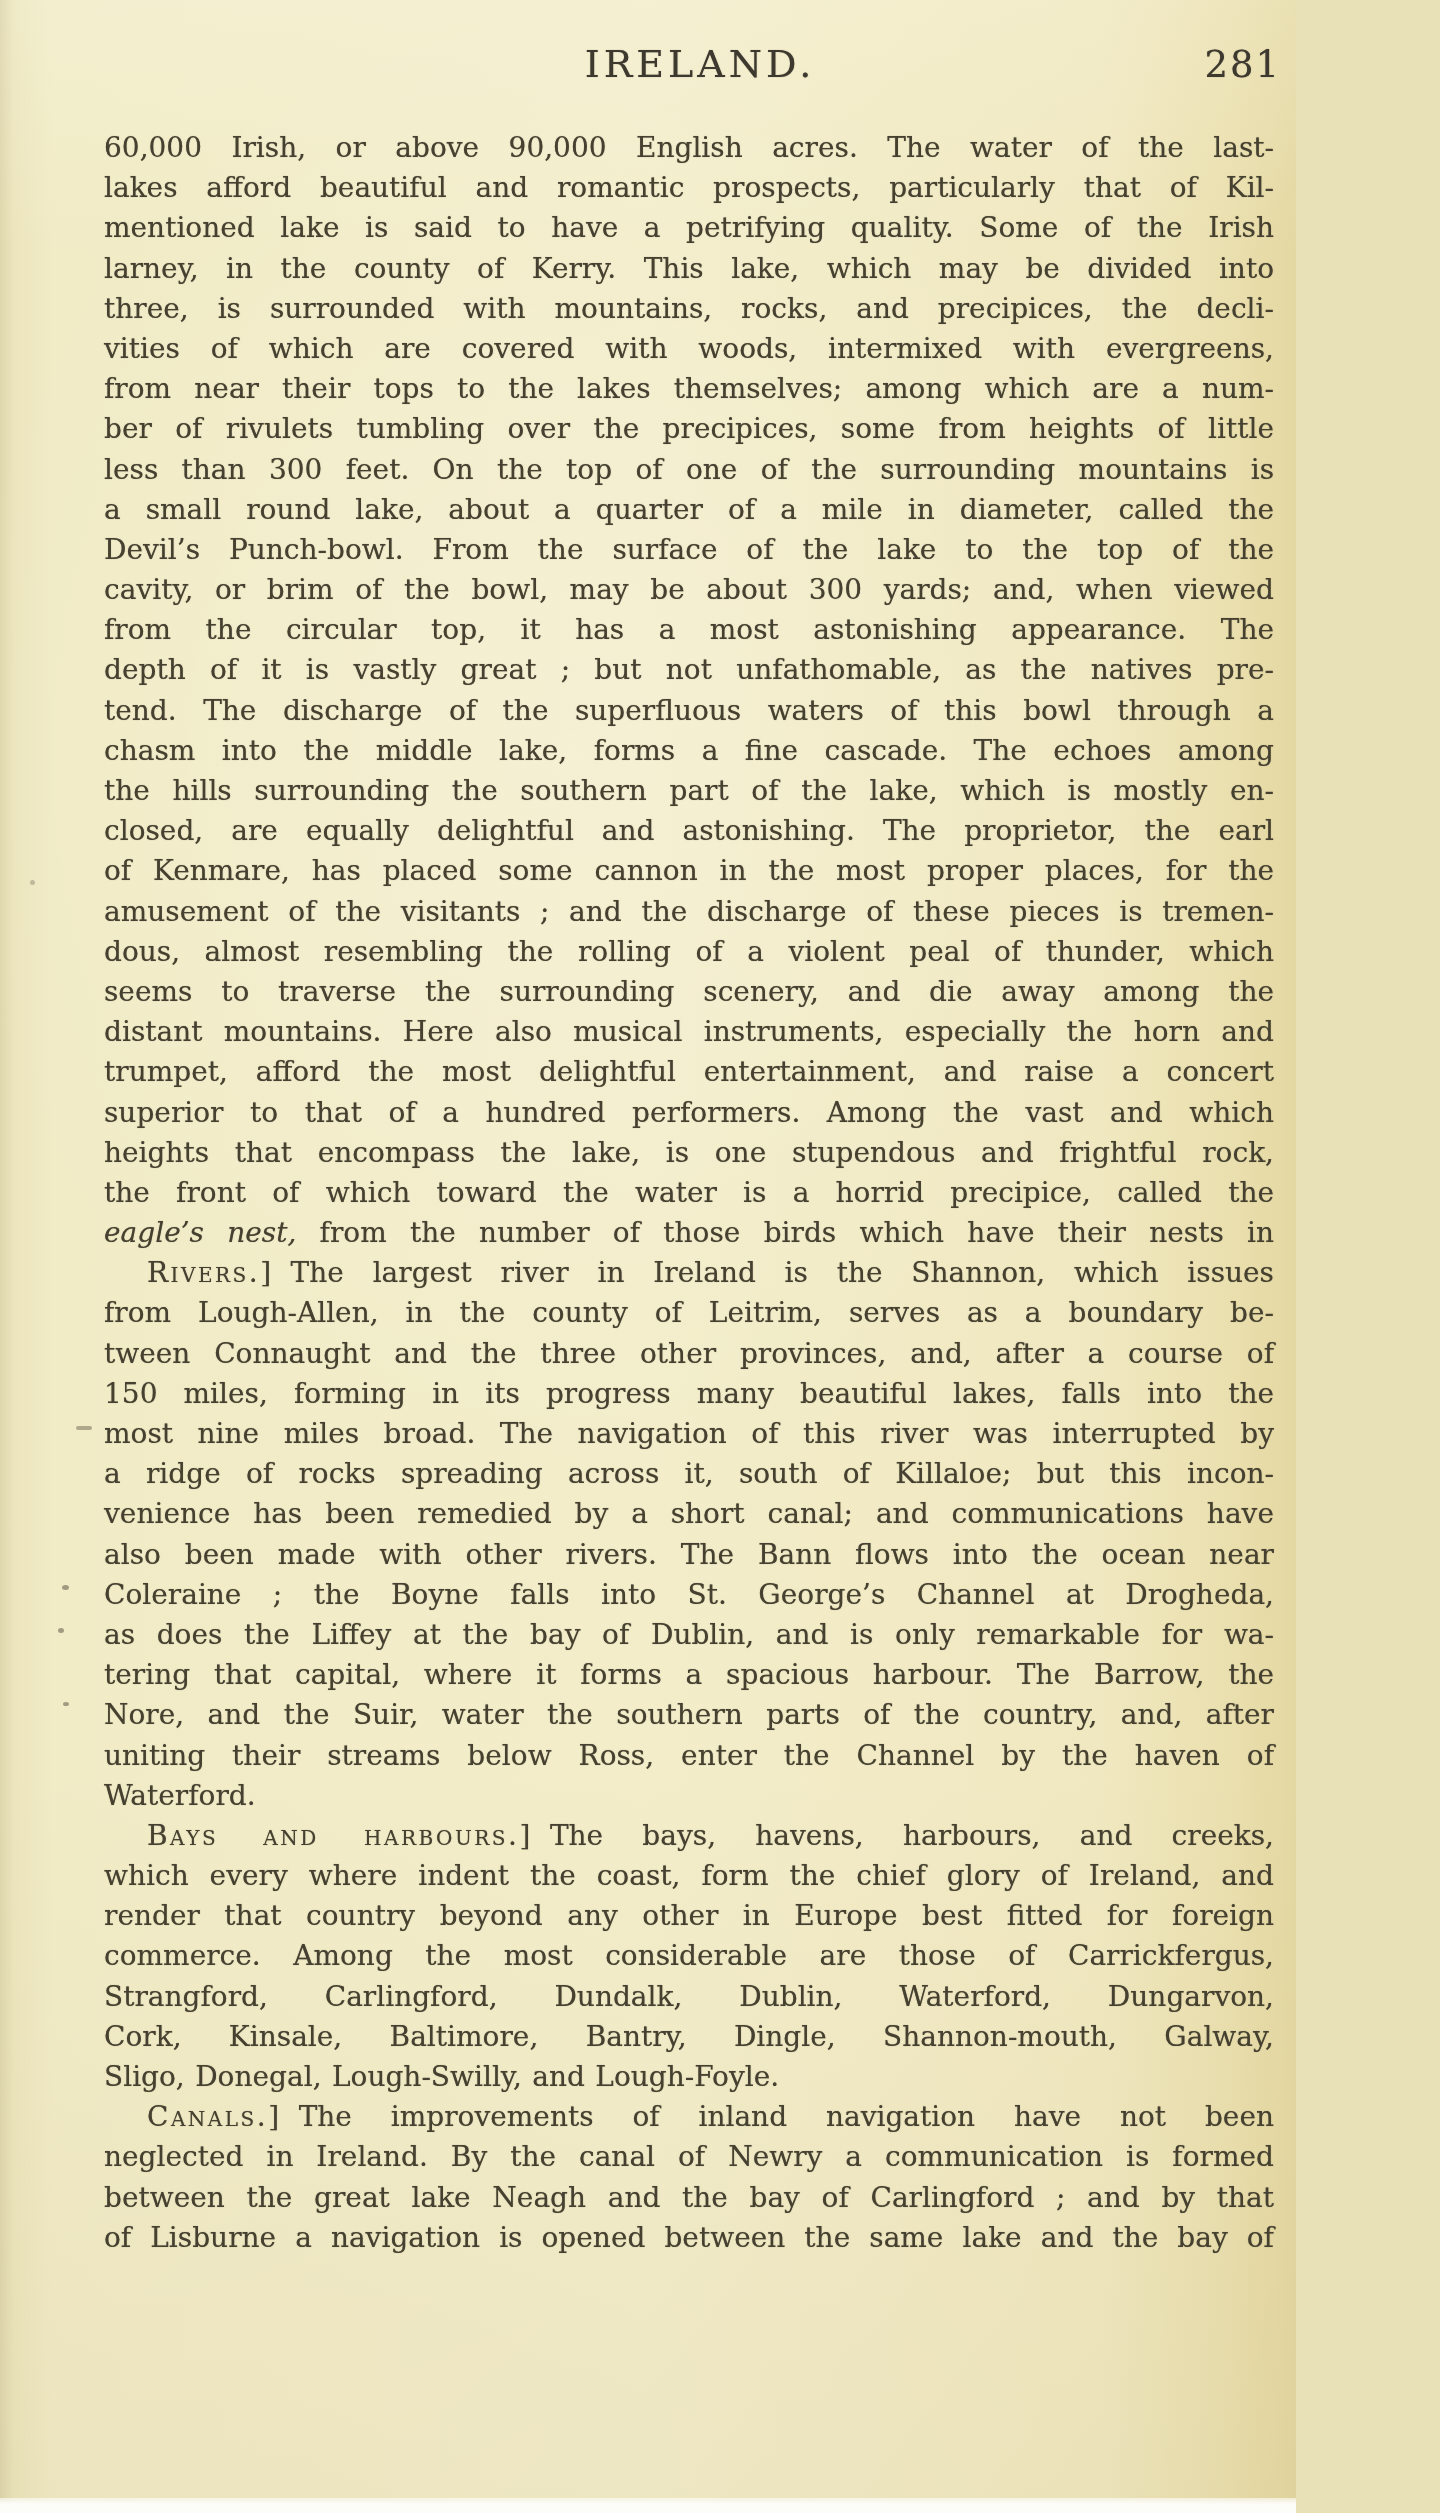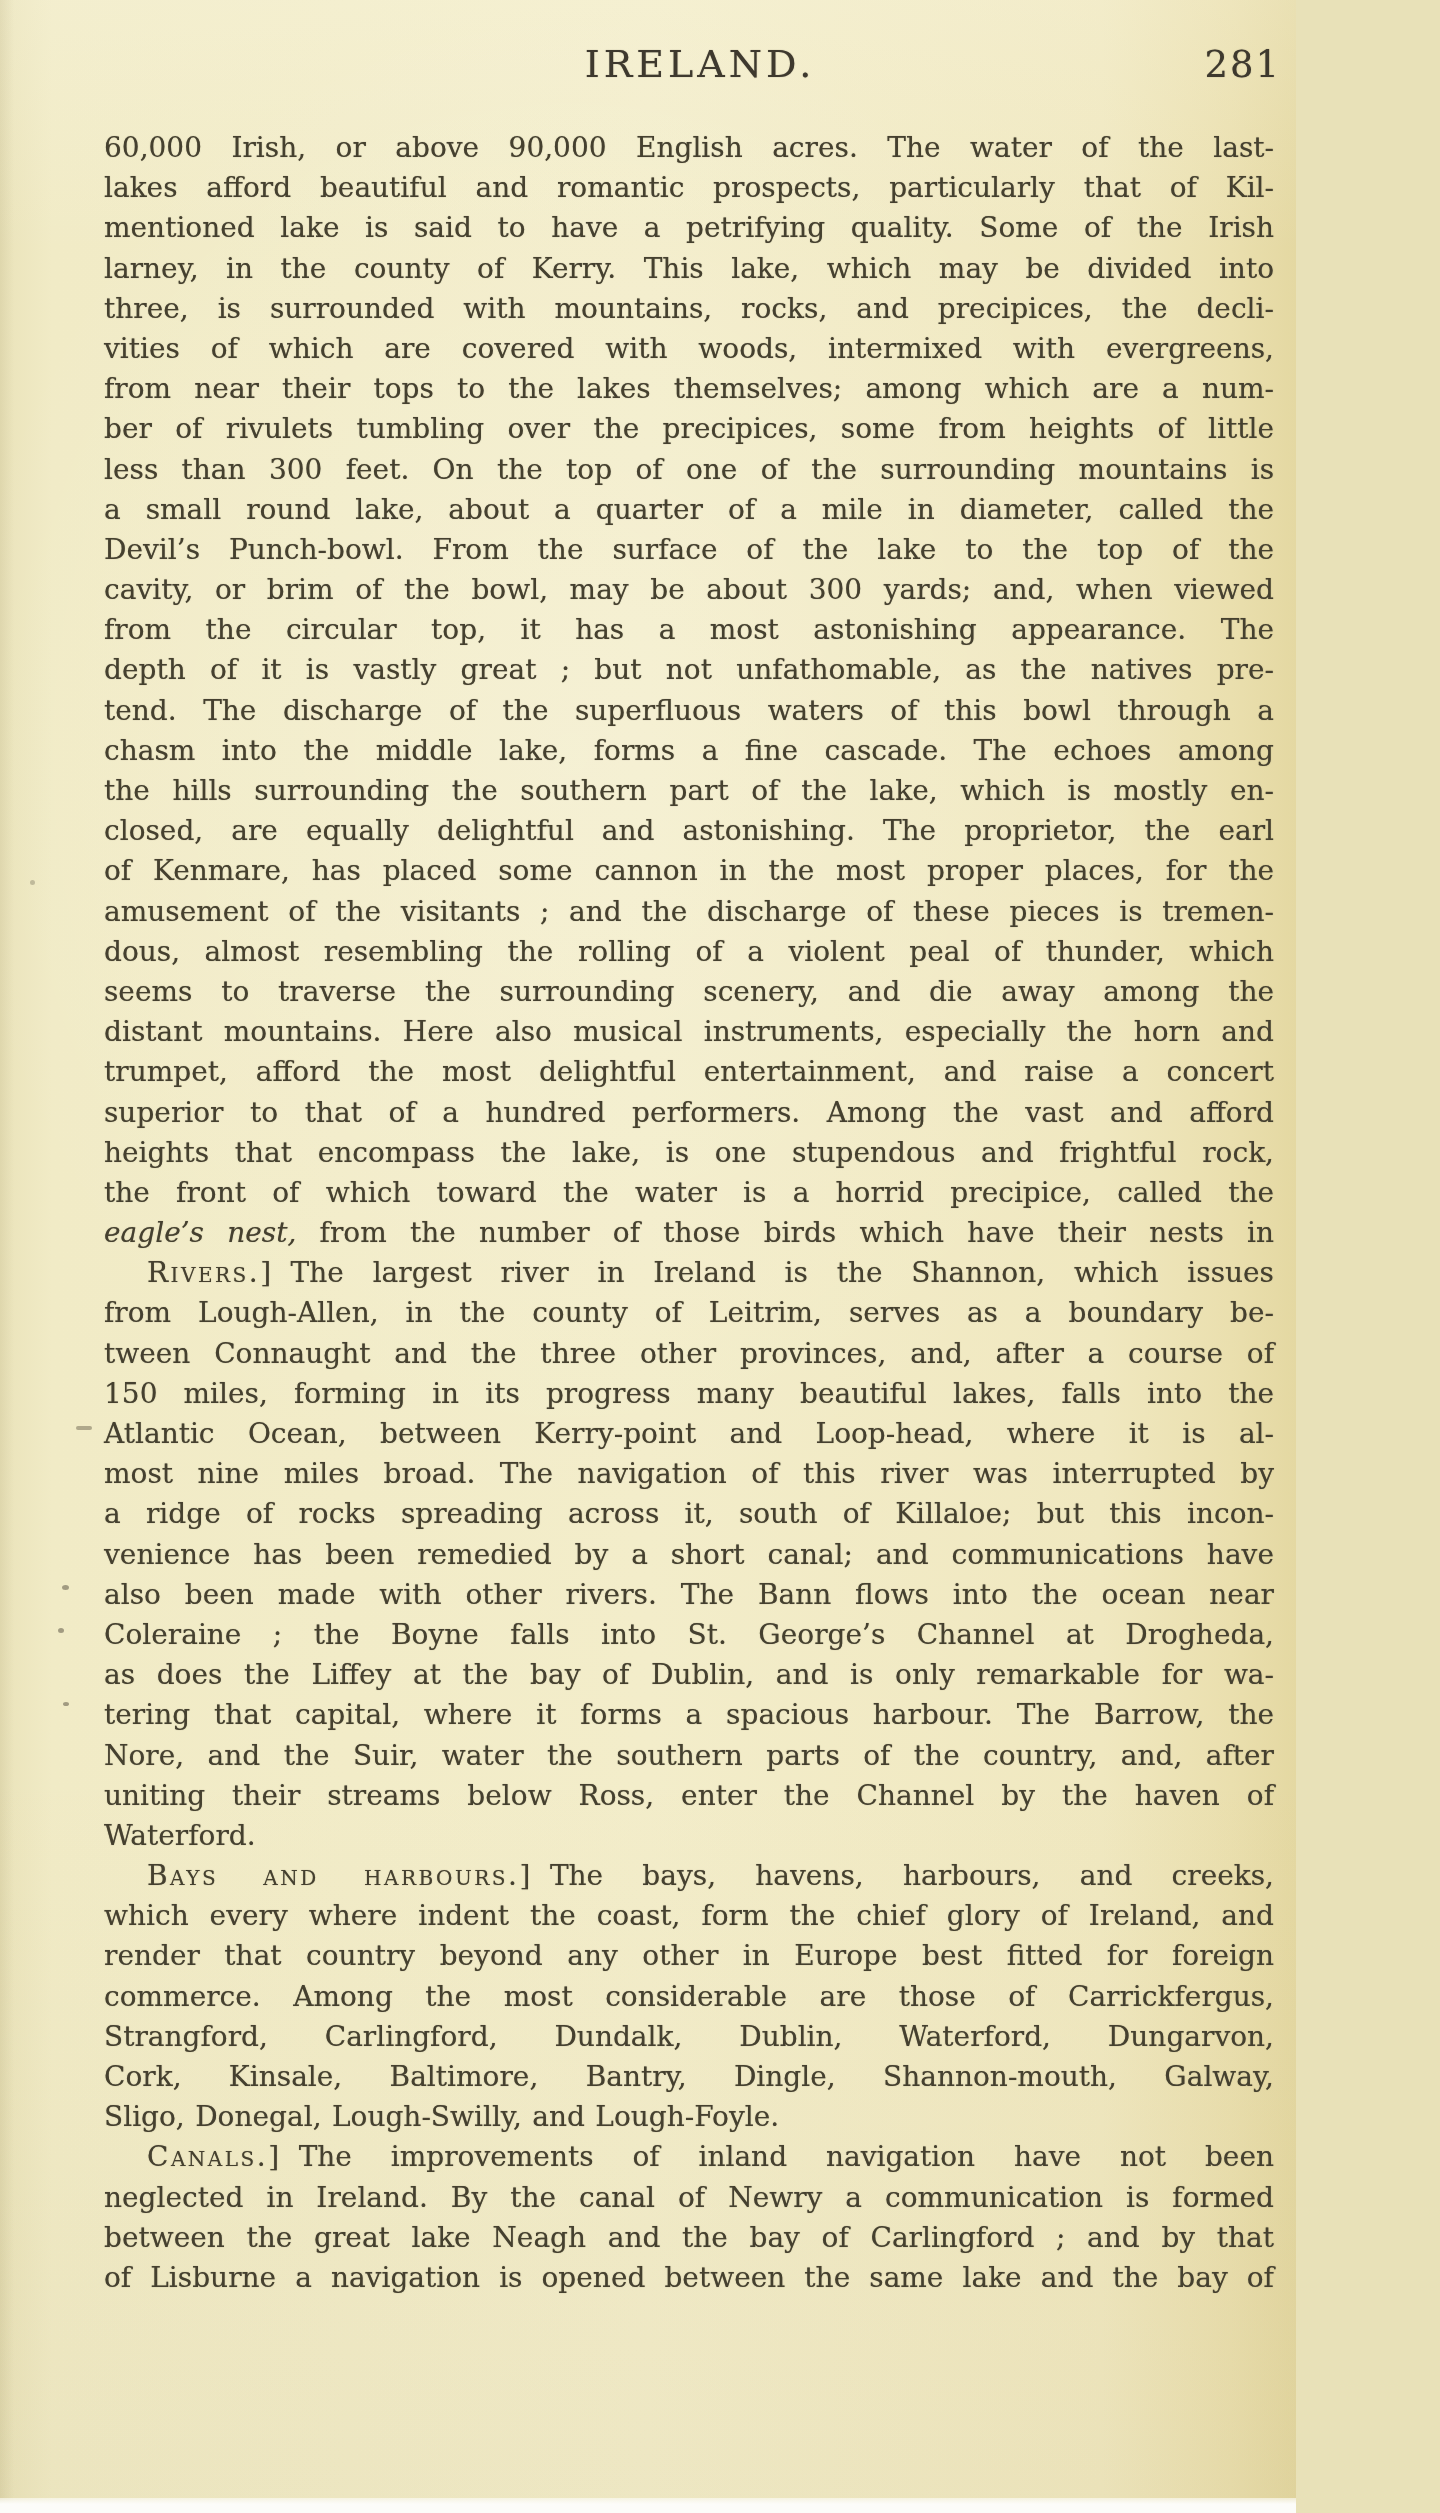--- a/index.html
+++ b/index.html
@@ -134,31 +134,30 @@
         <div class="line"><span>tend.  The discharge of the superfluous waters of this bowl through a</span></div>
         <div class="line"><span>chasm into the middle lake, forms a fine cascade.  The echoes among</span></div>
         <div class="line"><span>the hills surrounding the southern part of the lake, which is mostly en-</span></div>
         <div class="line"><span>closed, are equally delightful and astonishing.  The proprietor, the earl</span></div>
         <div class="line"><span>of Kenmare, has placed some cannon in the most proper places, for the</span></div>
         <div class="line"><span>amusement of the visitants ; and the discharge of these pieces is tremen-</span></div>
         <div class="line"><span>dous, almost resembling the rolling of a violent peal of thunder, which</span></div>
         <div class="line"><span>seems to traverse the surrounding scenery, and die away among the</span></div>
         <div class="line"><span>distant mountains.  Here also musical instruments, especially the horn and</span></div>
         <div class="line"><span>trumpet, afford the most delightful entertainment, and raise a concert</span></div>
-        <div class="line"><span>superior to that of a hundred performers.  Among the vast and afford</span></div>
+        <div class="line"><span>superior to that of a hundred performers.  Among the vast and which</span></div>
         <div class="line"><span>heights that encompass the lake, is one stupendous and frightful rock,</span></div>
         <div class="line"><span>the front of which toward the water is a horrid precipice, called the</span></div>
         <div class="line"><span class="it">eagle’s nest,</span><span> from the number of those birds which have their nests in</span></div>
       </div>
       <div>
         <div class="line indent"><span class="sc">Rivers.]</span><span>The largest river in Ireland is the Shannon, which issues</span></div>
         <div class="line"><span>from Lough-Allen, in the county of Leitrim, serves as a boundary be-</span></div>
         <div class="line"><span>tween Connaught and the three other provinces, and, after a course of</span></div>
         <div class="line"><span>150 miles, forming in its progress many beautiful lakes, falls into the</span></div>
-        <div class="line"><span>Atlantic Ocean, between Kerry-point and Loop-head, where it is al-</span></div>
         <div class="line"><span>most nine miles broad.  The navigation of this river was interrupted by</span></div>
         <div class="line"><span>a ridge of rocks spreading across it, south of Killaloe; but this incon-</span></div>
         <div class="line"><span>venience has been remedied by a short canal; and communications have</span></div>
         <div class="line"><span>also been made with other rivers.  The Bann flows into the ocean near</span></div>
         <div class="line"><span>Coleraine ; the Boyne falls into St. George’s Channel at Drogheda,</span></div>
         <div class="line"><span>as does the Liffey at the bay of Dublin, and is only remarkable for wa-</span></div>
         <div class="line"><span>tering that capital, where it forms a spacious harbour.  The Barrow, the</span></div>
         <div class="line"><span>Nore, and the Suir, water the southern parts of the country, and, after</span></div>
         <div class="line"><span>uniting their streams below Ross, enter the Channel by the haven of</span></div>
         <div class="line flush"><span>Waterford.</span></div>

